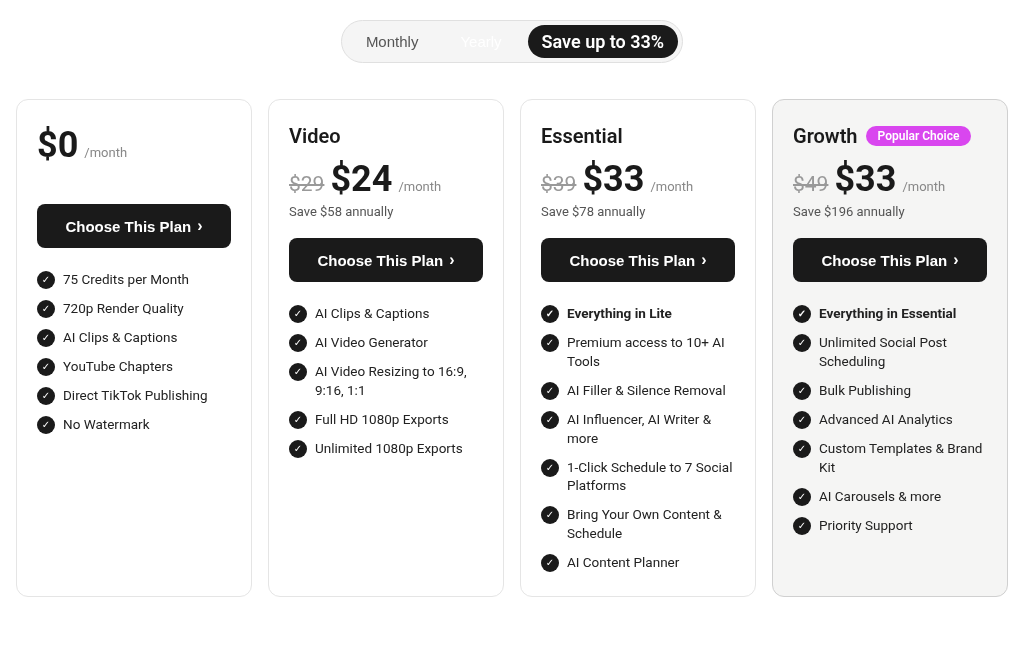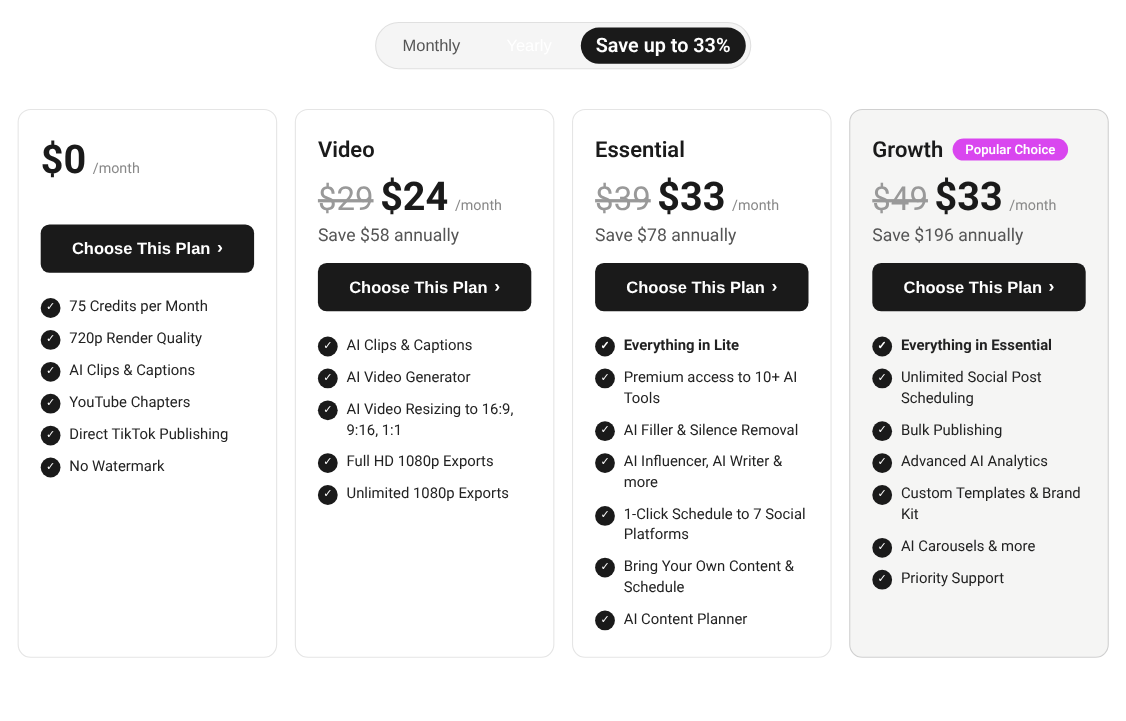--- a/index.html
+++ b/index.html
@@ -102,21 +102,21 @@
     }
 
     .plan-price {
       display: flex;
       align-items: baseline;
       gap: 6px;
       margin-bottom: 4px;
     }
 
     .price-original {
-      font-size: 30px;
+      font-size: 21px;
       color: #999;
       text-decoration: line-through;
       font-weight: 400;
     }
 
     .price-current {
       font-size: 36px;
       font-weight: 700;
       color: #1a1a1a;
     }
@@ -127,21 +127,21 @@
       color: #1a1a1a;
     }
 
     .price-period {
       font-size: 13px;
       color: #888;
       font-weight: 400;
     }
 
     .plan-savings {
-      font-size: 16px;
+      font-size: 13px;
       color: #555;
       margin-bottom: 16px;
       min-height: 18px;
     }
 
     .choose-plan-btn {
       display: flex;
       align-items: center;
       justify-content: center;
       gap: 6px;

